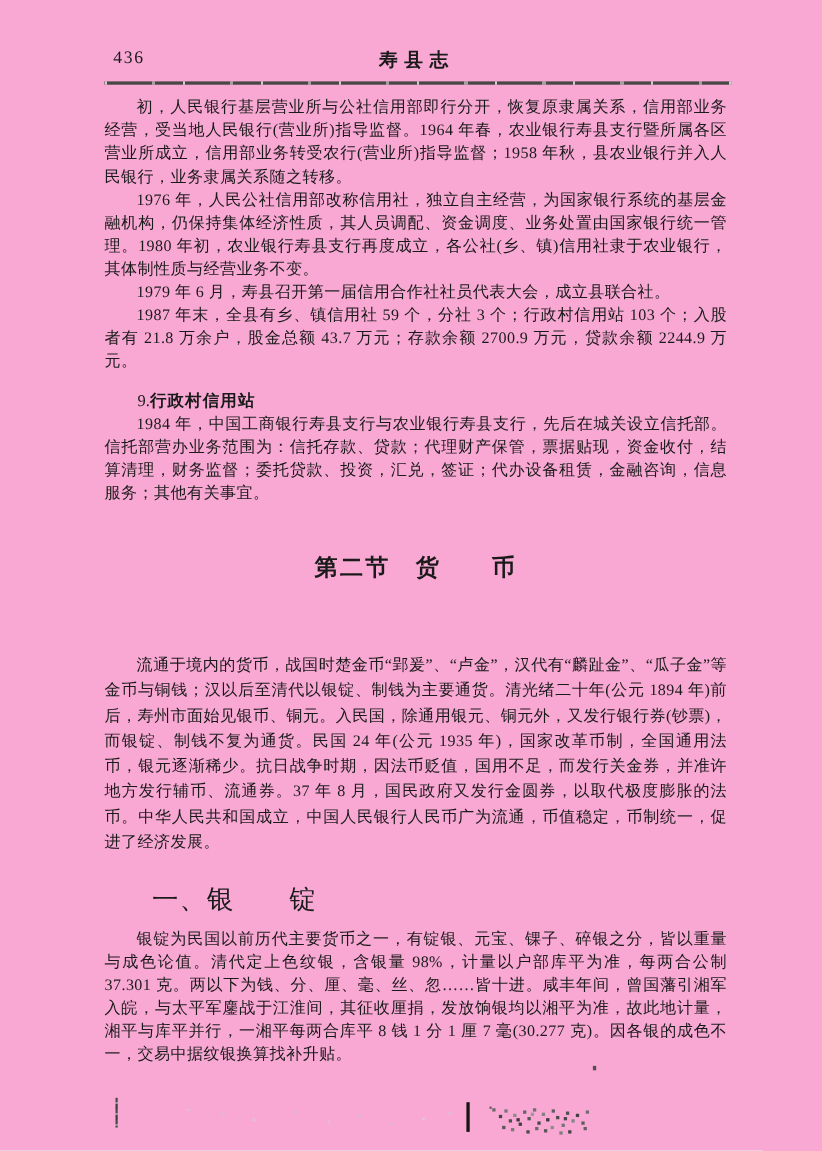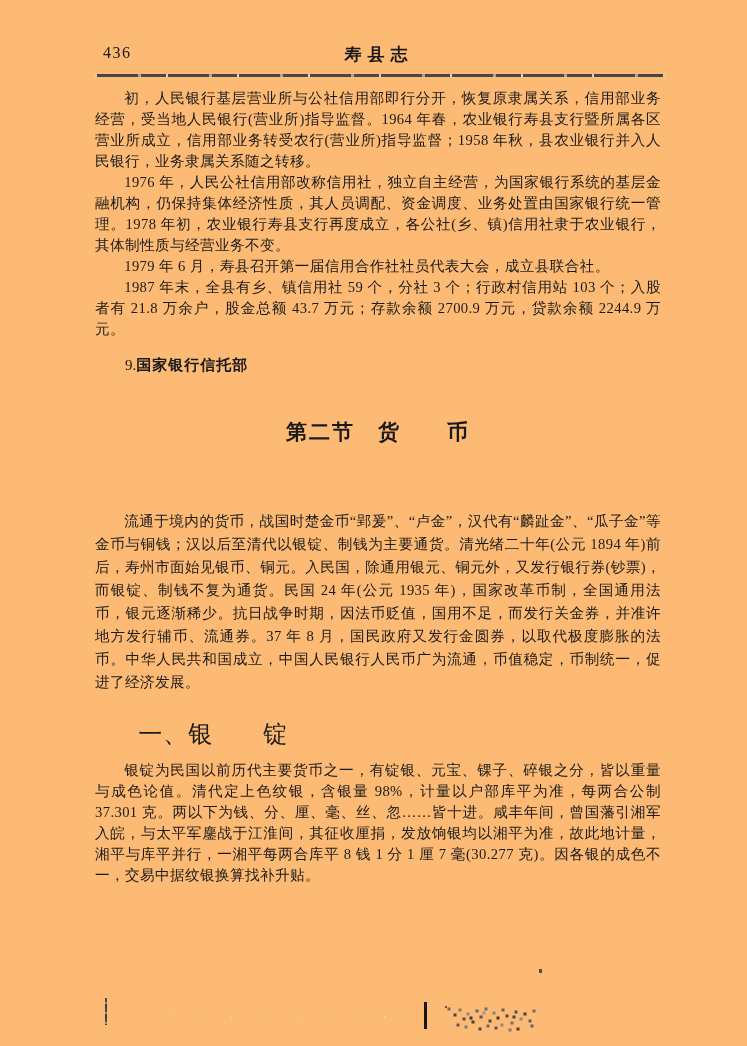--- a/index.html
+++ b/index.html
@@ -1,19 +1,19 @@
 <!DOCTYPE html>
 <html><head>
 <meta charset="utf-8">
 <style>
   html,body{margin:0;padding:0;background:#e8e8e8;}
   .page{
     position:relative;
     width:747px;height:1046px;
-    background:#fdba74;
+    background:#f9a8d4;
     font-family:"Liberation Serif","DejaVu Serif",serif;
     color:#1a1a1a;
     overflow:hidden;
     box-sizing:border-box;
   }
   
   .page-header{position:absolute;top:42px;left:95px;right:84px;height:24px;}
   .page-num{position:absolute;left:8px;top:2px;font-size:16px;letter-spacing:1.5px;}
   .book-title{position:absolute;left:0;right:0;top:1px;text-align:center;
     font-weight:bold;font-size:17px;letter-spacing:6px;}
@@ -91,25 +91,26 @@
 
   <header class="page-header">
     <span class="page-num">436</span>
     <span class="book-title">寿县志</span>
   </header>
   <div class="header-rule"></div>
 
   <main class="body">
 
     <p>初，人民银行基层营业所与公社信用部即行分开，恢复原隶属关系，信用部业务经营，受当地人民银行(营业所)指导监督。1964 年春，农业银行寿县支行暨所属各区营业所成立，信用部业务转受农行(营业所)指导监督；1958 年秋，县农业银行并入人民银行，业务隶属关系随之转移。</p>
-    <p>1976 年，人民公社信用部改称信用社，独立自主经营，为国家银行系统的基层金融机构，仍保持集体经济性质，其人员调配、资金调度、业务处置由国家银行统一管理。1978 年初，农业银行寿县支行再度成立，各公社(乡、镇)信用社隶于农业银行，其体制性质与经营业务不变。</p>
+    <p>1976 年，人民公社信用部改称信用社，独立自主经营，为国家银行系统的基层金融机构，仍保持集体经济性质，其人员调配、资金调度、业务处置由国家银行统一管理。1980 年初，农业银行寿县支行再度成立，各公社(乡、镇)信用社隶于农业银行，其体制性质与经营业务不变。</p>
     <p>1979 年 6 月，寿县召开第一届信用合作社社员代表大会，成立县联合社。</p>
     <p>1987 年末，全县有乡、镇信用社 59 个，分社 3 个；行政村信用站 103 个；入股者有 21.8 万余户，股金总额 43.7 万元；存款余额 2700.9 万元，贷款余额 2244.9 万元。</p>
 
-    <h3 class="trust-heading"><span class="num">9.</span><span class="ttl">国家银行信托部</span></h3>
+    <h3 class="trust-heading"><span class="num">9.</span><span class="ttl">行政村信用站</span></h3>
+    <p>1984 年，中国工商银行寿县支行与农业银行寿县支行，先后在城关设立信托部。信托部营办业务范围为：信托存款、贷款；代理财产保管，票据贴现，资金收付，结算清理，财务监督；委托贷款、投资，汇兑，签证；代办设备租赁，金融咨询，信息服务；其他有关事宜。</p>
 
     <h2 class="section-title">第二节　货　　币</h2>
     <p class="intro-para">流通于境内的货币，战国时楚金币“郢爰”、“卢金”，汉代有“麟趾金”、“瓜子金”等金币与铜钱；汉以后至清代以银锭、制钱为主要通货。清光绪二十年(公元 1894 年)前后，寿州市面始见银币、铜元。入民国，除通用银元、铜元外，又发行银行券(钞票)，而银锭、制钱不复为通货。民国 24 年(公元 1935 年)，国家改革币制，全国通用法币，银元逐渐稀少。抗日战争时期，因法币贬值，国用不足，而发行关金券，并准许地方发行辅币、流通券。37 年 8 月，国民政府又发行金圆券，以取代极度膨胀的法币。中华人民共和国成立，中国人民银行人民币广为流通，币值稳定，币制统一，促进了经济发展。</p>
 
     <h3 class="silver-heading">一、银　　锭</h3>
     <p>银锭为民国以前历代主要货币之一，有锭银、元宝、锞子、碎银之分，皆以重量与成色论值。清代定上色纹银，含银量 98%，计量以户部库平为准，每两合公制 37.301 克。两以下为钱、分、厘、毫、丝、忽……皆十进。咸丰年间，曾国藩引湘军入皖，与太平军鏖战于江淮间，其征收厘捐，发放饷银均以湘平为准，故此地计量，湘平与库平并行，一湘平每两合库平 8 钱 1 分 1 厘 7 毫(30.277 克)。因各银的成色不一，交易中据纹银换算找补升贴。</p>
 
   </main>
 
   <div class="artifact tick-left"></div>

